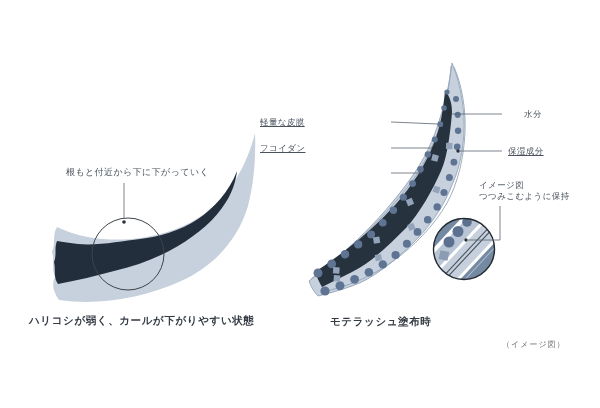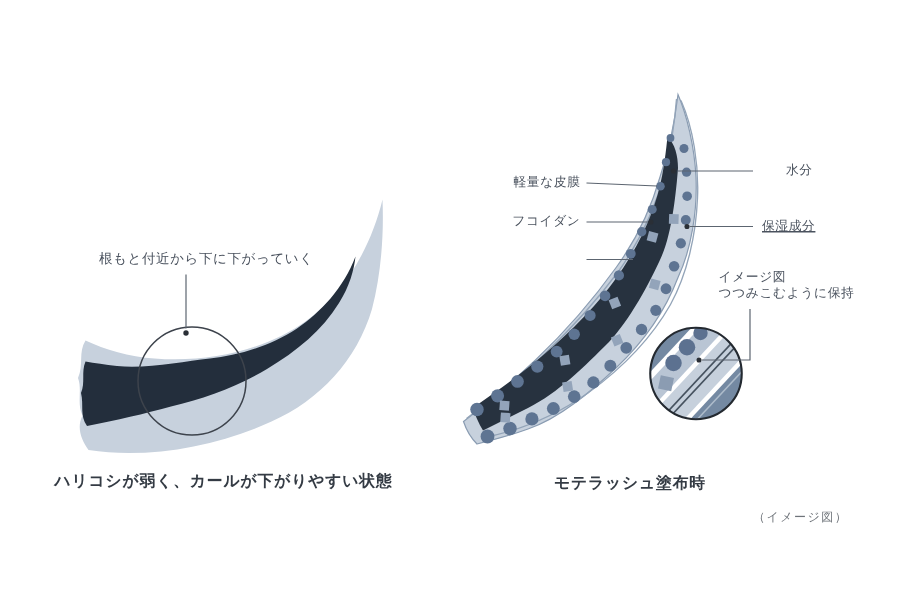--- a/index.html
+++ b/index.html
@@ -5,28 +5,28 @@
   html,body{margin:0;padding:0;background:#ffffff;}
   .stage{
     position:relative;width:600px;height:408px;background:#ffffff;overflow:hidden;
     font-family:"DejaVu Sans","Liberation Sans",sans-serif;
   }
   .stage svg{position:absolute;left:0;top:0;}
   .lbl{
     position:absolute;color:#4a525e;font-size:8.5px;letter-spacing:0.4px;
     line-height:10.5px;white-space:nowrap;
   }
-  .lbl.right-align{text-align:right;}
+  .lbl.right-align{text-align:left;text-decoration:underline;}
   .annot{
     position:absolute;left:66px;top:166px;color:#4a525e;font-size:9px;
     letter-spacing:0.4px;white-space:nowrap;
   }
   .caption{
     position:absolute;color:#343b44;font-size:10.5px;font-weight:bold;
-    letter-spacing:0.6px;text-align:center;white-space:nowrap;
+    letter-spacing:0.6px;white-space:nowrap;
   }
   .caption.left-cap{left:29px;top:314px;width:240px;}
   .caption.right-cap{left:330px;top:315px;width:180px;}
   .footnote{
     position:absolute;left:502px;top:339px;color:#6e7379;font-size:8px;
     letter-spacing:1px;white-space:nowrap;
   }
   .callout{
     position:absolute;left:479px;top:180px;color:#4a525e;font-size:8.5px;
     letter-spacing:0.4px;line-height:10.5px;white-space:nowrap;

